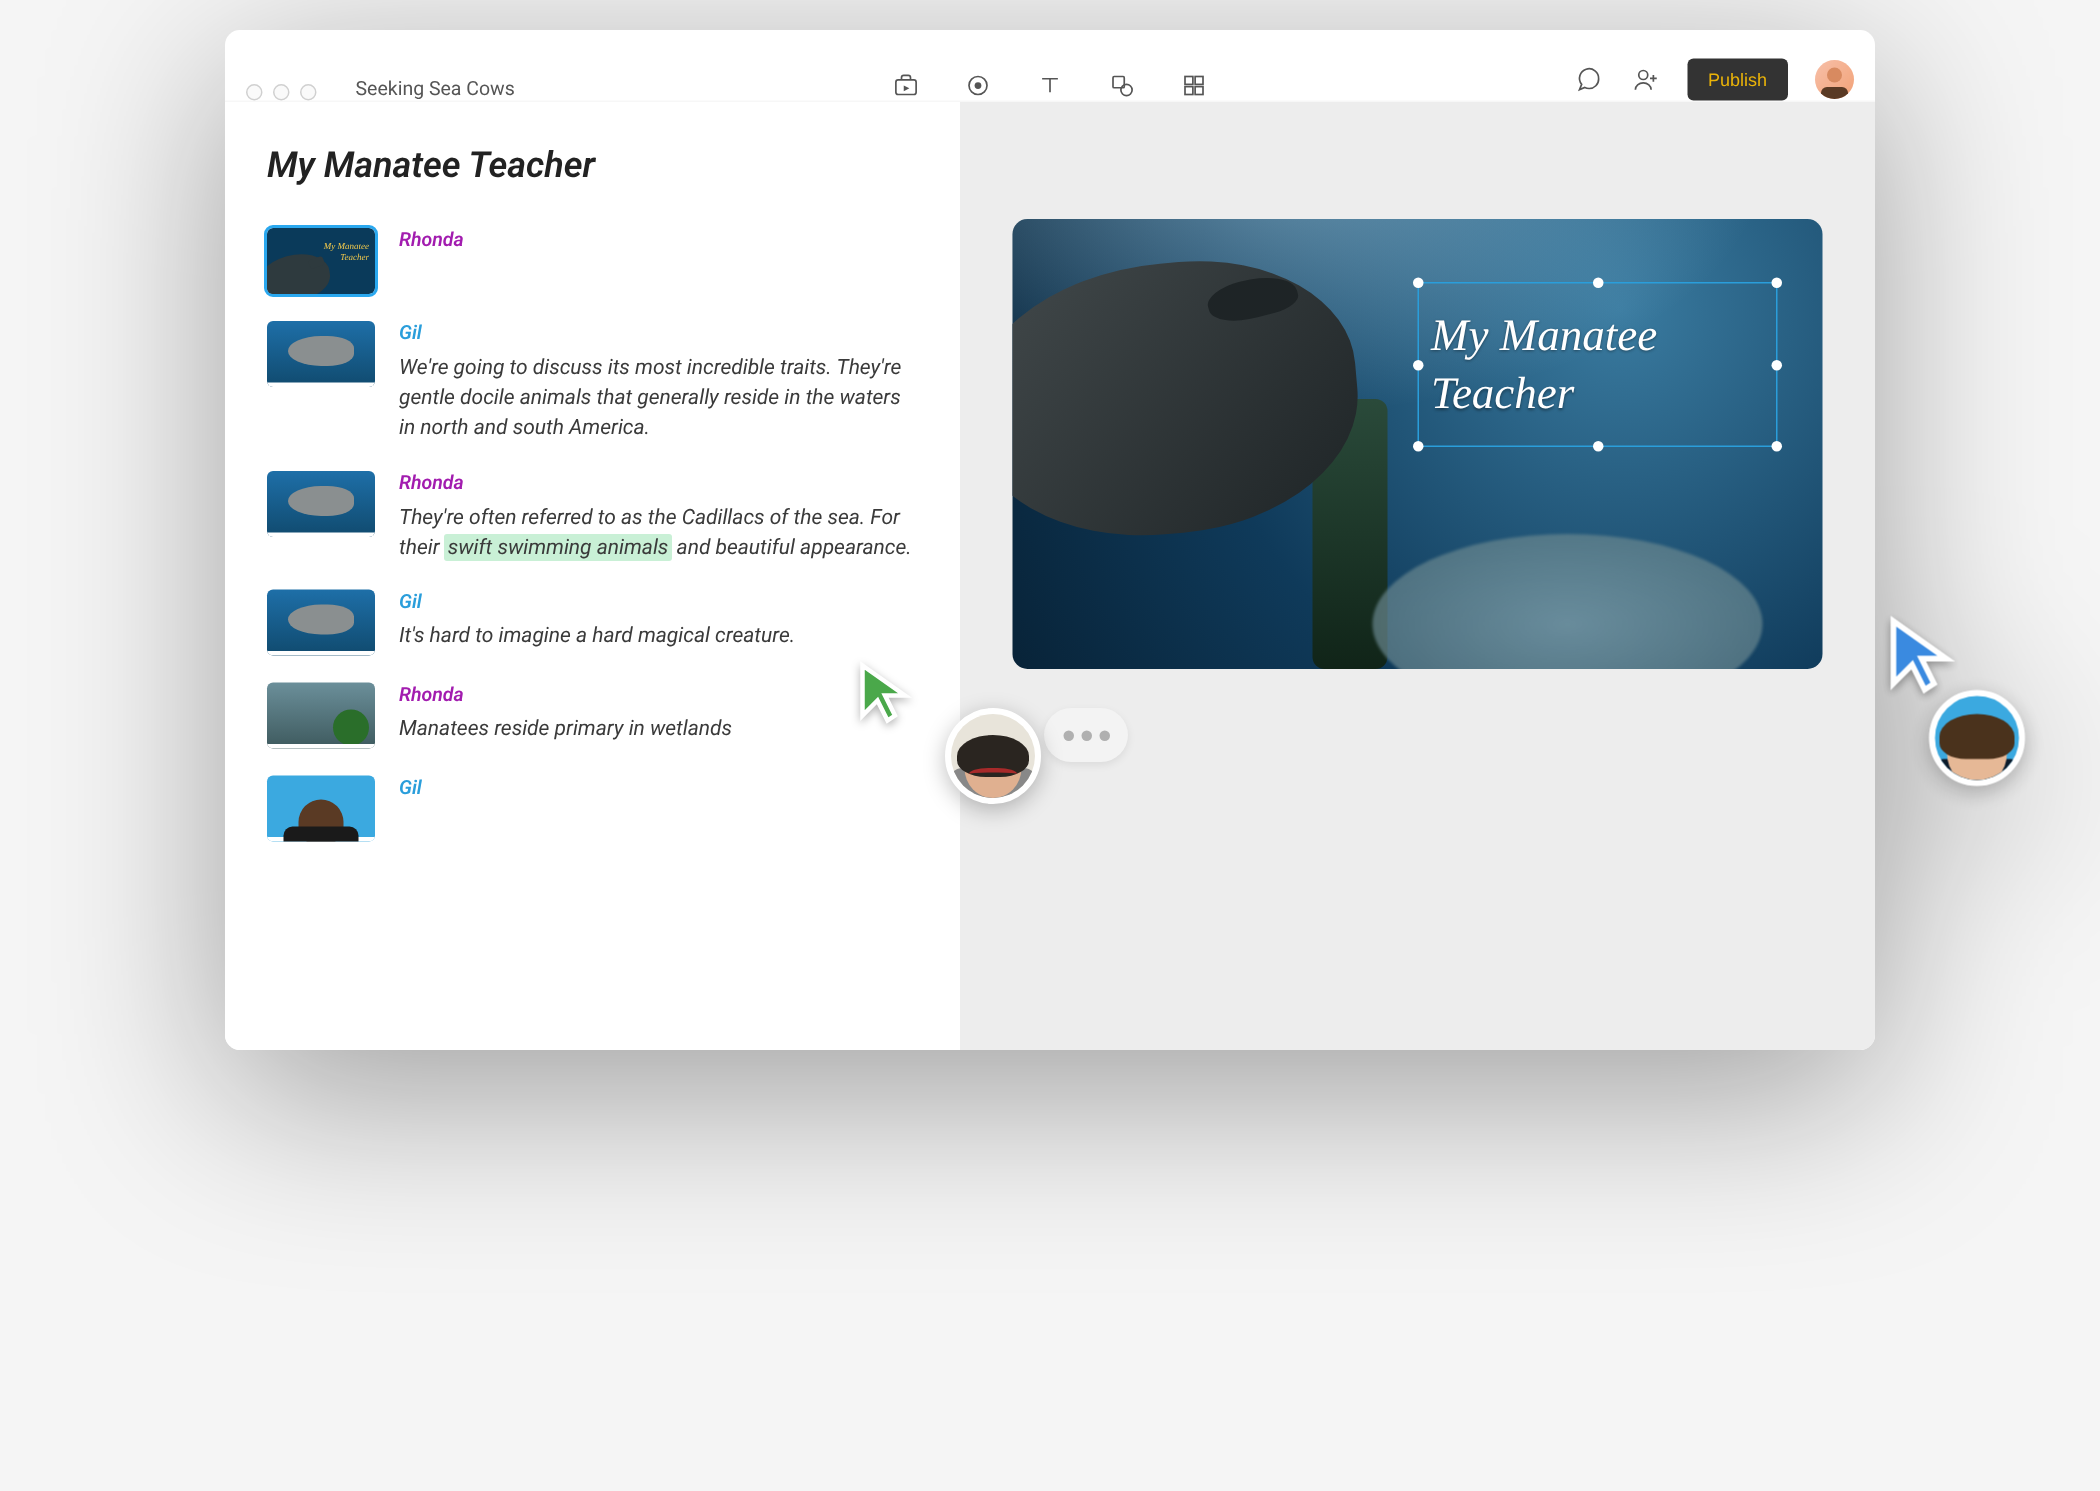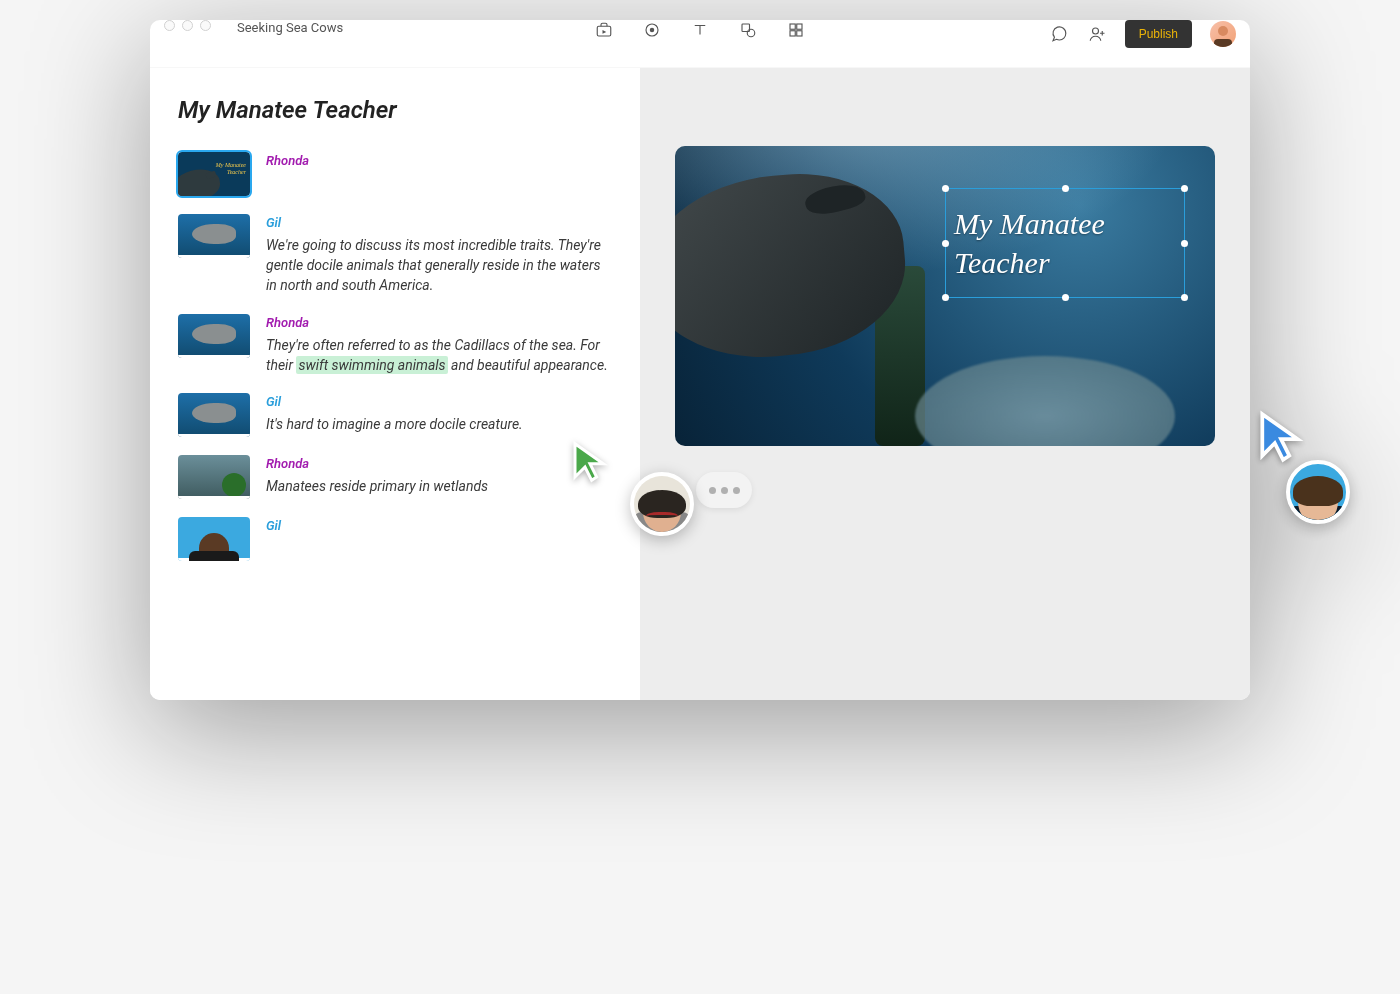--- a/index.html
+++ b/index.html
@@ -23,21 +23,21 @@
     width: 1100px;
     height: 680px;
     overflow: hidden;
     display: flex;
     flex-direction: column;
   }
   
   .toolbar {
     height: 48px;
     display: flex;
-    align-items: flex-start;
+    align-items: flex-end;
     padding: 0 14px;
     gap: 8px;
     border-bottom: 1px solid rgba(0,0,0,0.03);
   }
   .traffic { display:flex; gap:7px; margin-right: 18px;}
   .traffic span {
     width: 11px; height: 11px; border-radius: 50%;
     border: 1px solid #d0d0d0; background: #fafafa;
   }
   .doc-title { font-size: 13px; color: #555; }
@@ -388,21 +388,21 @@
             <span>They're often referred to as the Cadillacs of the sea. For their </span><span class="highlight">swift swimming animals</span><span> and beautiful appearance.</span>
           </div>
         </div>
 
         <div class="entry">
           <div class="thumb thumb-water">
               <div class="thumb-strip"></div>
             </div>
           <div class="entry-body">
             <div class="speaker gil">Gil</div>
-            <span>It's hard to imagine a more docile creature.</span>
+            <span>It's hard to imagine a hard magical creature.</span>
           </div>
         </div>
 
         <div class="entry">
           <div class="thumb thumb-wetland">
               <div class="thumb-strip"></div>
             </div>
           <div class="entry-body">
             <div class="speaker rhonda">Rhonda</div>
             <span>Manatees reside primary in wetlands</span>

